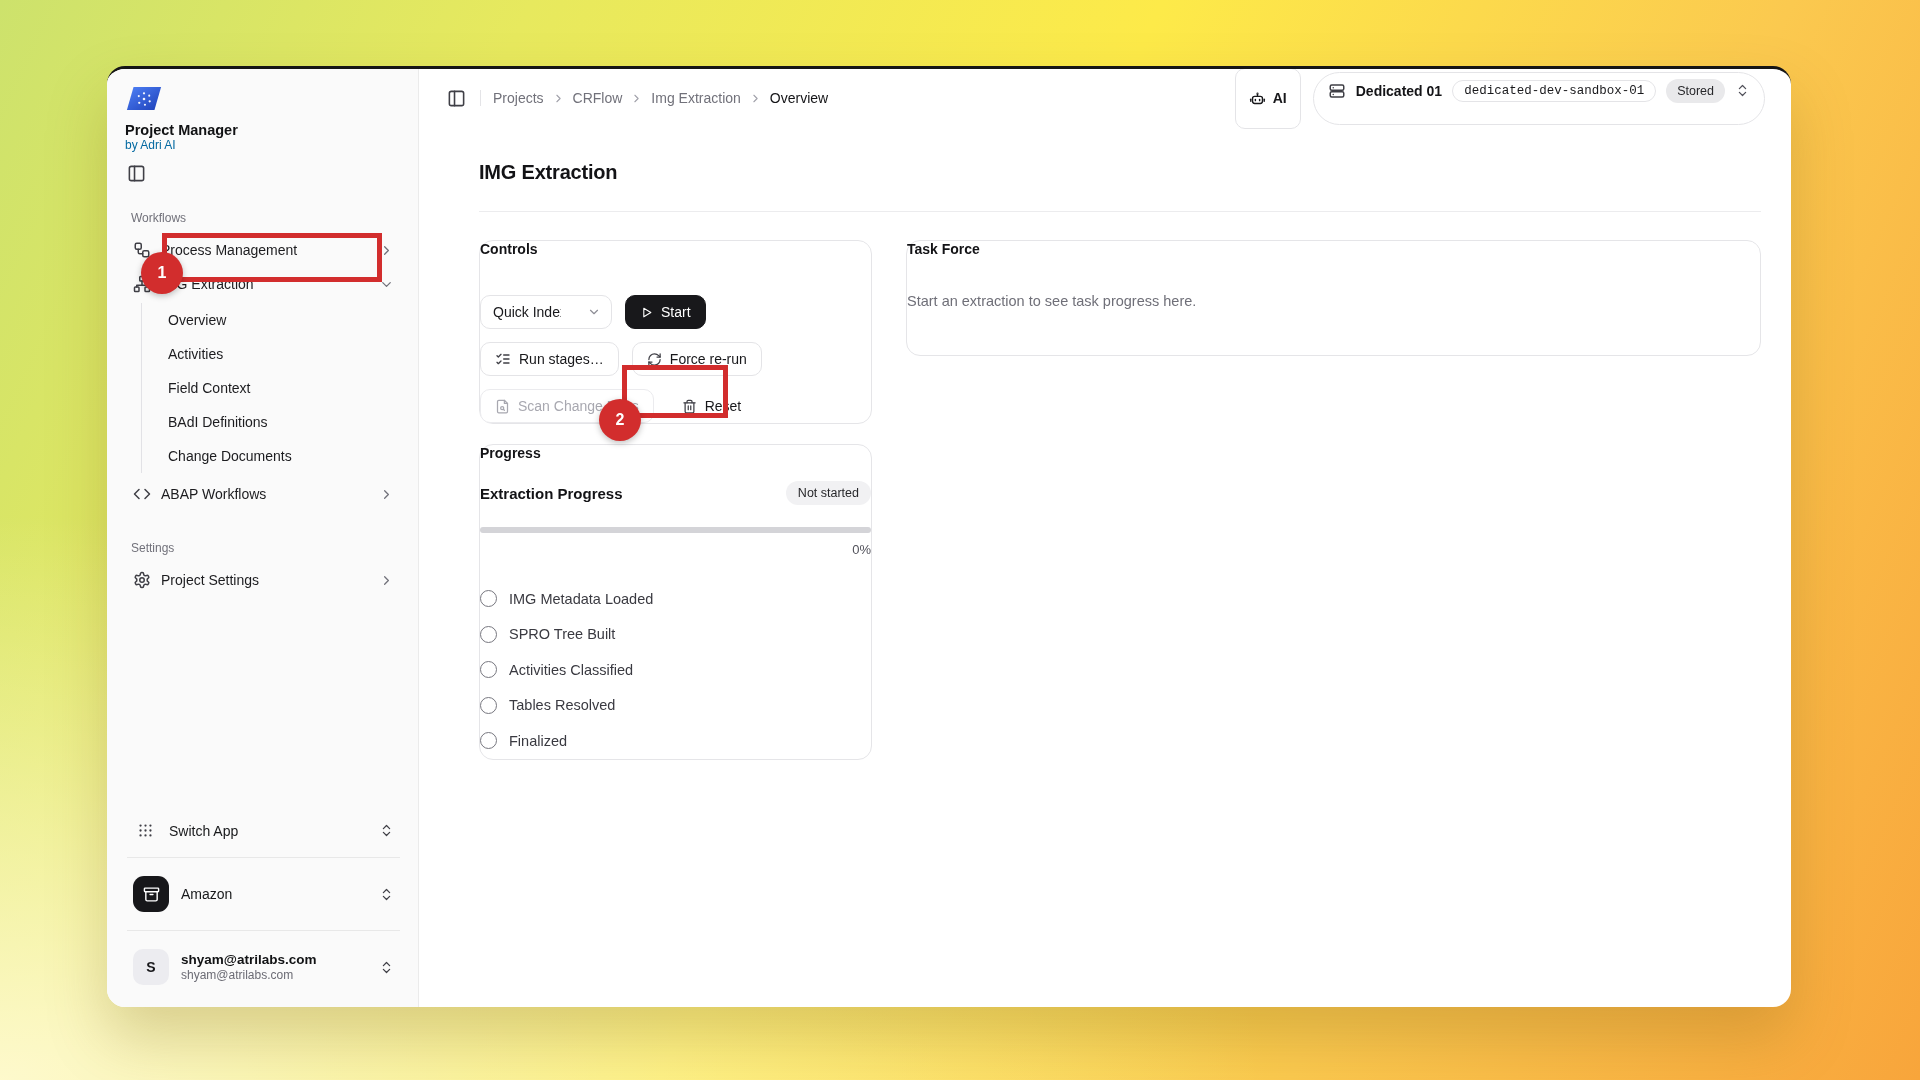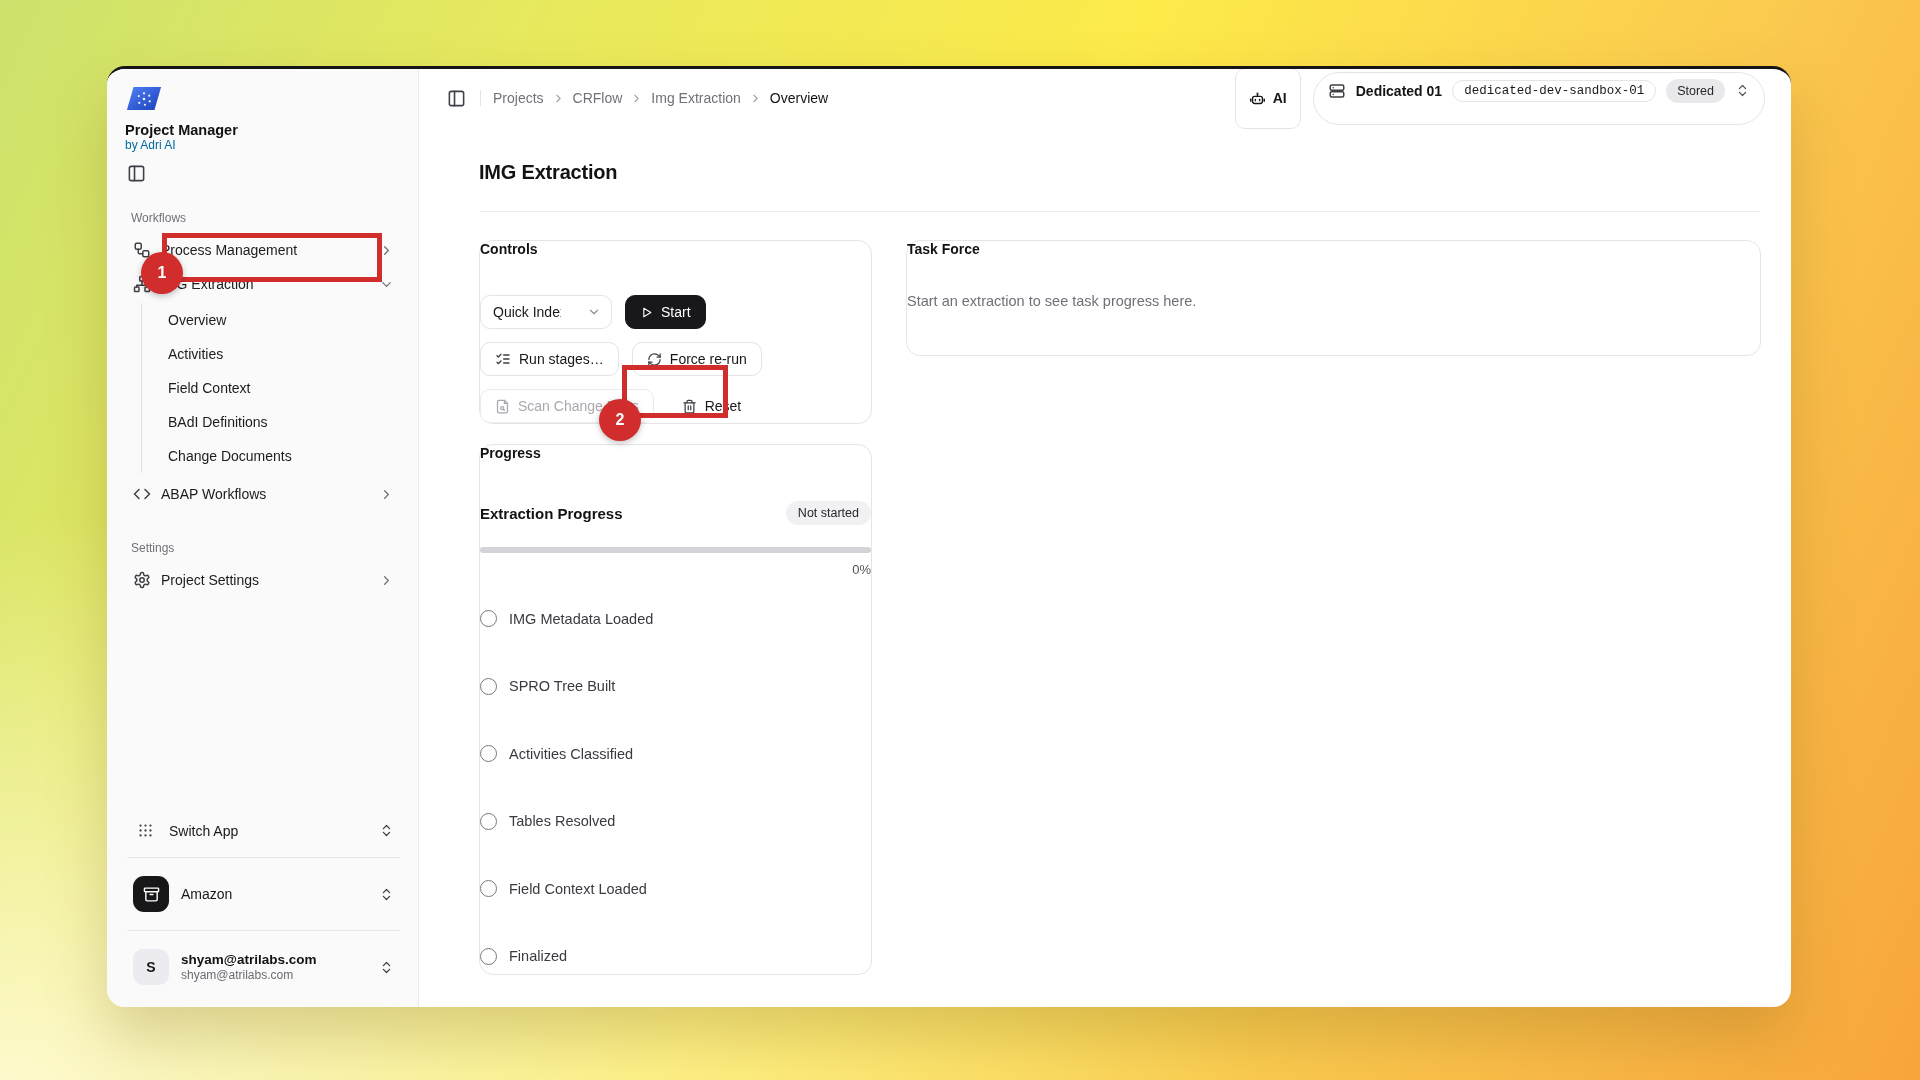--- a/index.html
+++ b/index.html
@@ -108,27 +108,27 @@
   .btn .icon { color:#3f3f46; }
   .btn.primary { background:#18181b; border-color:#18181b; color:#fff; }
   .btn.primary .icon { color:#fff; }
   .btn.disabled { color:#a8a8b0; cursor:default; border-color:#ebebee; }
   .btn.disabled .icon { color:#a8a8b0; }
   .btn.ghost { border-color:transparent; background:transparent; }
   .select-btn { width:132px; justify-content:space-between; padding:0 10px 0 12px; font-weight:400; }
   .select-btn .txt { max-width:68px; overflow:hidden; white-space:nowrap; display:block; }
   .select-btn .chev { color:#8e8e96; }
   
-  .prog-label-row { display:flex; align-items:center; justify-content:space-between; margin-top:40px; }
+  .prog-label-row { display:flex; align-items:center; justify-content:space-between; margin-top:20px; }
   .prog-label { font-size:15px; font-weight:700; color:#131316; }
   .badge-pill { background:#f1f1f3; border-radius:999px; padding:5px 12px; font-size:12.5px; color:#27272a; }
   .prog-track { margin-top:22px; height:6px; border-radius:999px; background:#d4d4d8; overflow:hidden; }
   .prog-fill { height:100%; background:#18181b; border-radius:999px; }
   .prog-pct { text-align:right; font-size:13px; color:#52525b; margin-top:9px; }
-  .steps { margin-top:24px; display:flex; flex-direction:column;gap:32px; }
+  .steps { margin-top:24px; display:flex; flex-direction:column; }
   .step { display:flex; align-items:center; gap:12px; height:35.5px; }
   .step-circle { width:17px; height:17px; border:1.6px solid #77777f; border-radius:50%; flex:none; }
   .step-lbl { font-size:14.5px; color:#3a3a41; }
   
   .taskfeed { flex:1; min-width:0; }
   .tf-msg { margin-top:36px; font-size:14.5px; color:#6f6f78; }
   
   .anno-rect { position:absolute; border:5px solid #d22d2d; z-index:40; pointer-events:none; }
   .anno-badge {
     position:absolute; width:42px; height:42px; border-radius:50%; background:#d22d2d;
@@ -492,24 +492,20 @@
                 <div class="step">
                   <span class="step-circle"></span>
                   <span class="step-lbl">Activities Classified</span>
                 </div>
                 <div class="step">
                   <span class="step-circle"></span>
                   <span class="step-lbl">Tables Resolved</span>
                 </div>
                 <div class="step">
                   <span class="step-circle"></span>
-                  <span class="step-lbl">Field Context Loaded</span>
-                </div>
-                <div class="step">
-                  <span class="step-circle"></span>
                   <span class="step-lbl">Finalized</span>
                 </div>
               </div>
             </section>
           </div>
 
           <section class="card taskfeed">
             <h3 class="card-title">Task Force</h3>
             <p class="tf-msg">Start an extraction to see task progress here.</p>
             <div style="height:46px;"></div>

